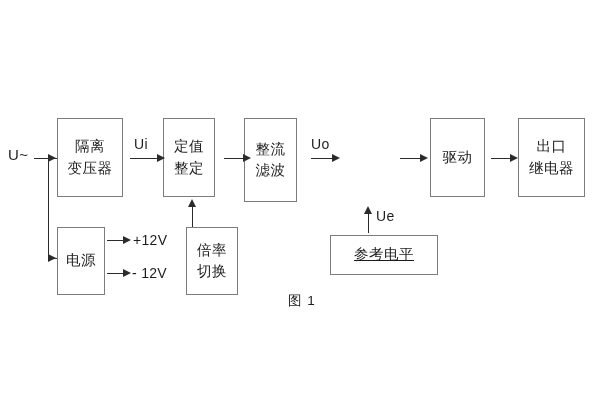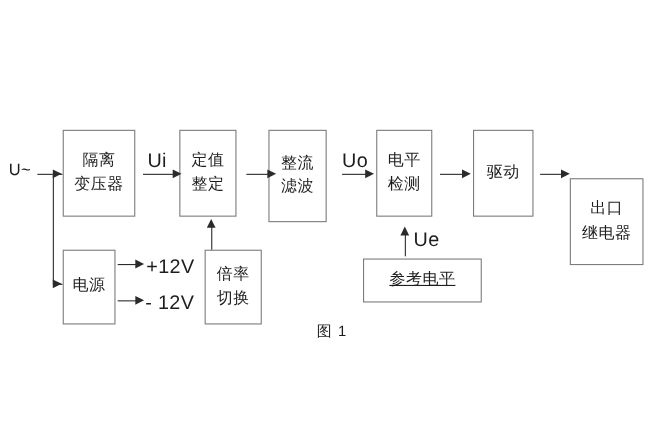--- a/index.html
+++ b/index.html
@@ -60,21 +60,21 @@
     position: absolute;
     width: 0; height: 0;
     border-left: 4.5px solid transparent;
     border-right: 4.5px solid transparent;
     border-bottom: 8px solid #2b2b2b;
   }
 
   
   .label {
     position: absolute;
-    font-size: 18px;
+    font-size: 14px;
     color: #1d1d1d;
     white-space: nowrap;
     letter-spacing: 0.3px;
   }
   .label.big { font-size: 15px; }
   .caption {
     position: absolute;
     font-size: 13.5px;
     color: #1d1d1d;
     white-space: nowrap;
@@ -106,30 +106,26 @@
   <div class="block" style="left:163px; top:118px; width:52px; height:79px;">
     <span class="ln">定值</span>
     <span class="ln">整定</span>
   </div>
 
   <div class="block" style="left:244px; top:118px; width:53px; height:84px;">
     <span class="ln">整流</span>
     <span class="ln">滤波</span>
   </div>
 
-  <div class="block" style="left:342px; top:118px; width:51px; height:79px;">
-    <span class="ln">电平</span>
-    <span class="ln">检测</span>
-  </div>
 
   <div class="block" style="left:430px; top:118px; width:55px; height:79px;">
     <span class="ln">驱动</span>
   </div>
 
-  <div class="block" style="left:518px; top:118px; width:67px; height:79px;margin-top:44px;">
+  <div class="block" style="left:518px; top:118px; width:67px; height:79px;">
     <span class="ln">出口</span>
     <span class="ln">继电器</span>
   </div>
 
   <div class="block" style="left:57px; top:227px; width:48px; height:68px;">
     <span class="ln">电源</span>
   </div>
 
   <div class="block" style="left:166px; top:227px; width:52px; height:68px;margin-left:20px;">
     <span class="ln">倍率</span>

